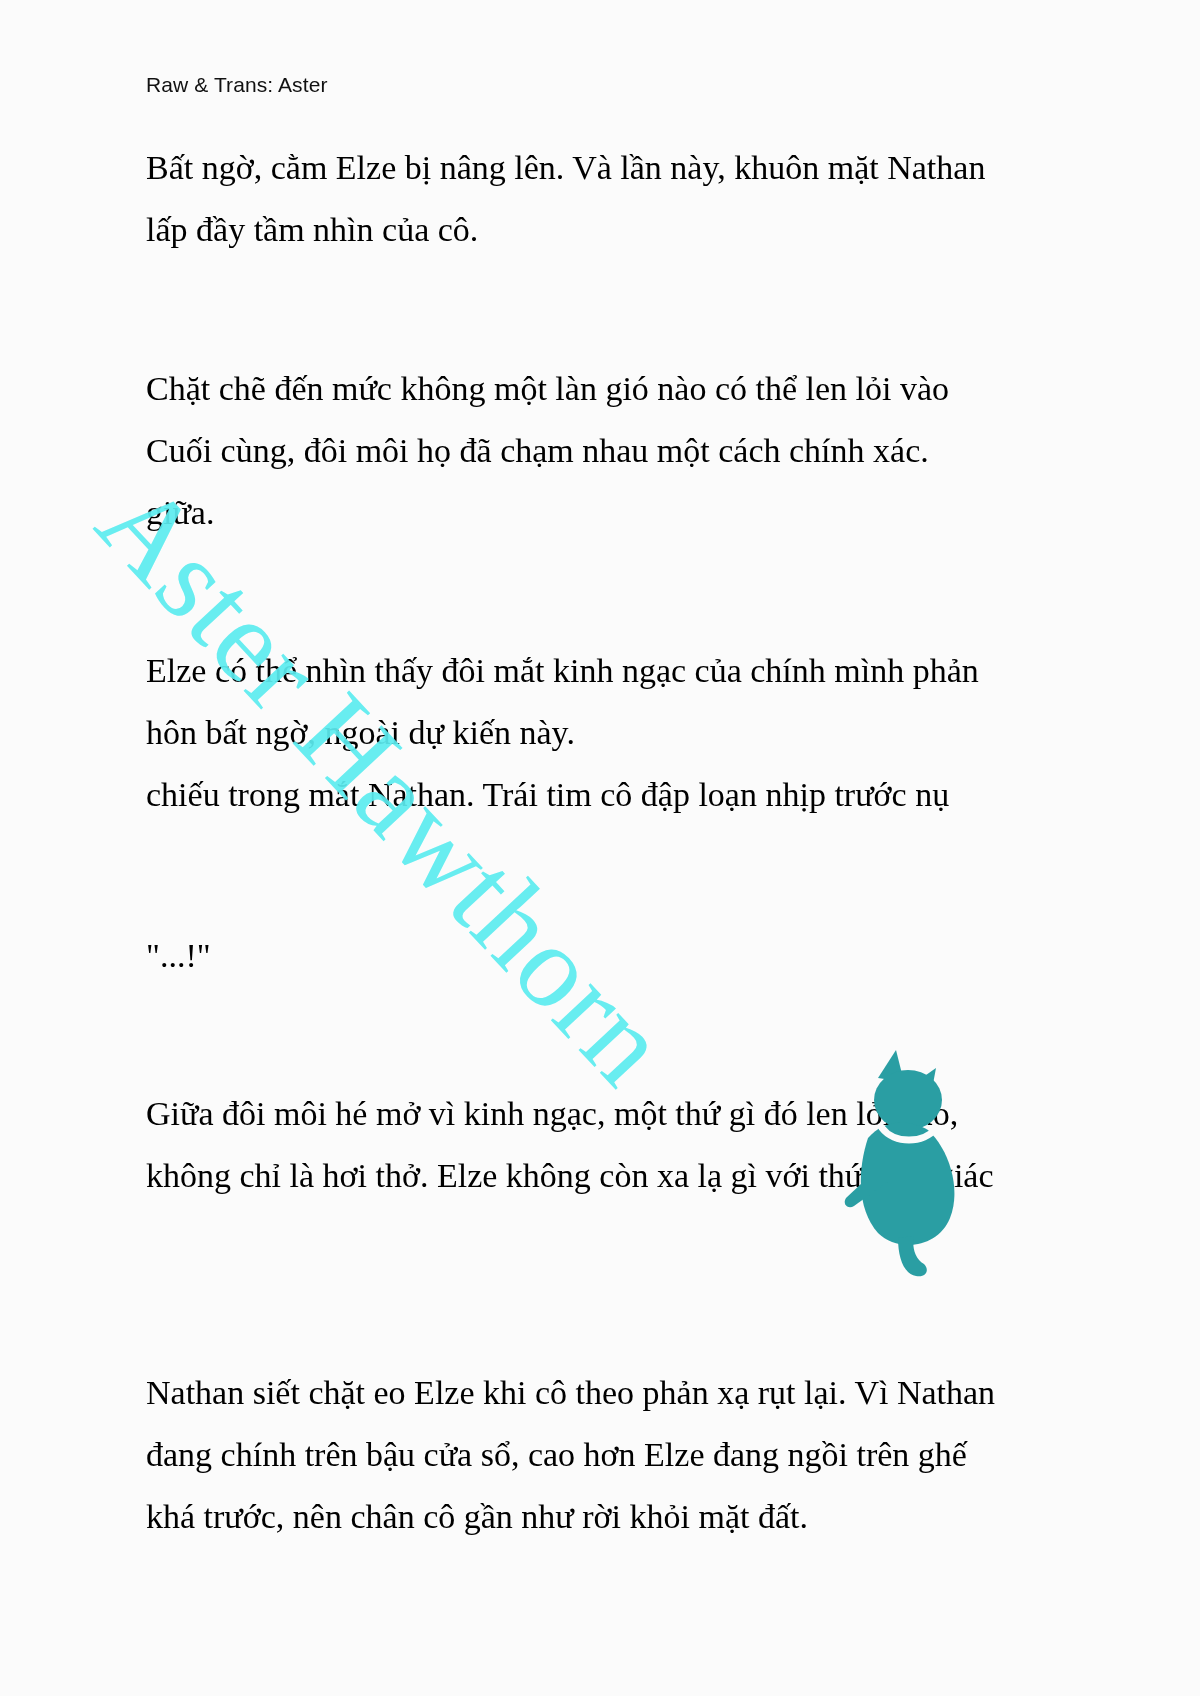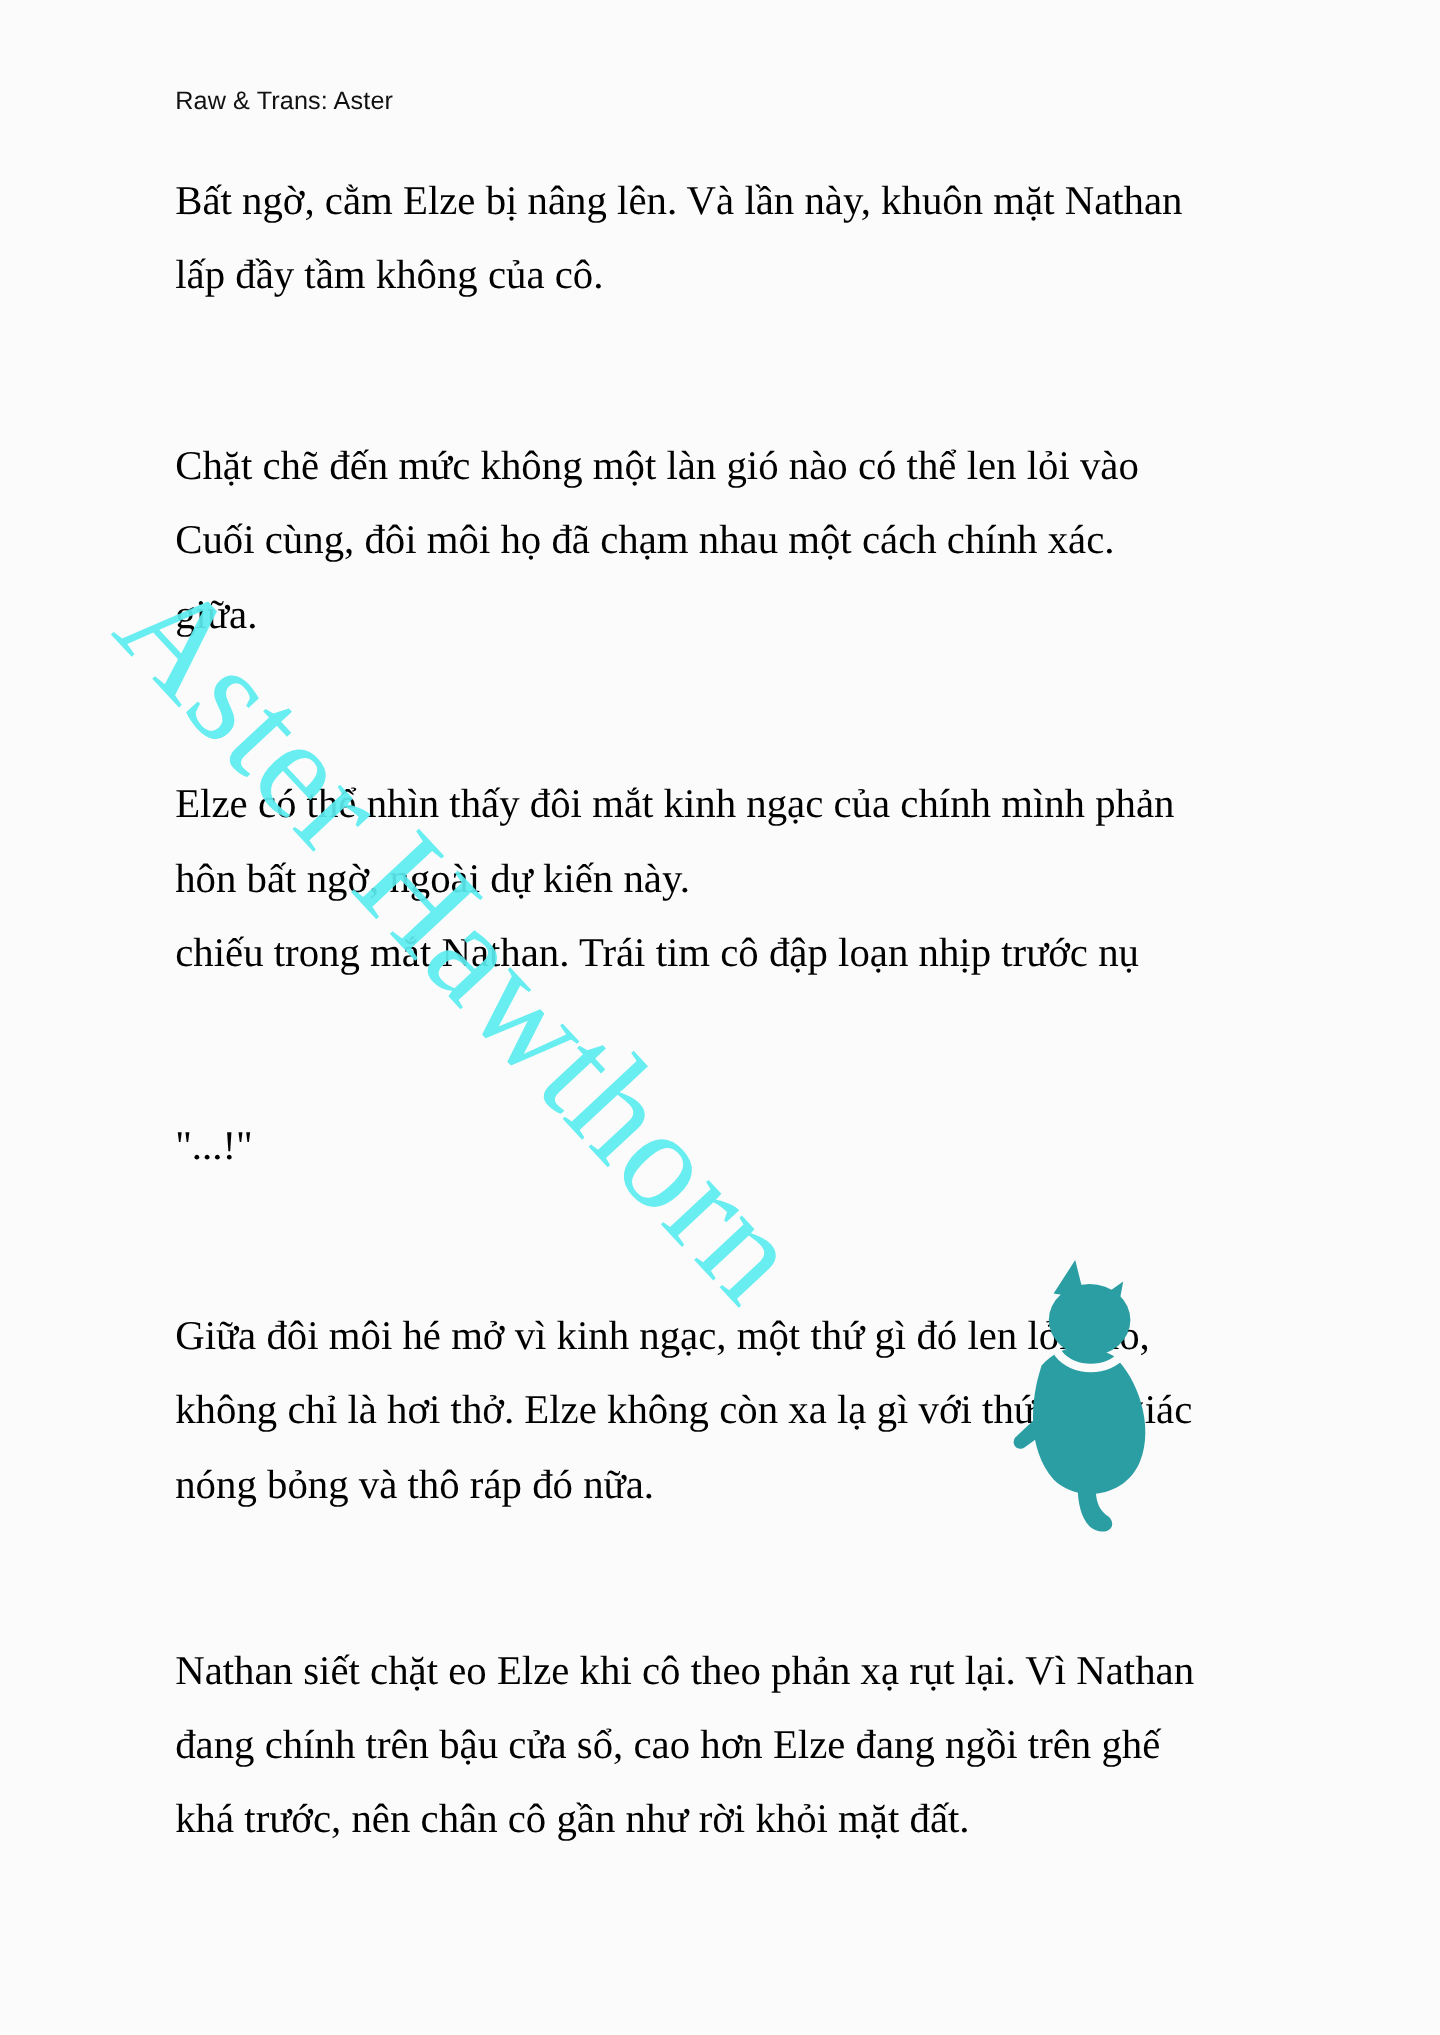--- a/index.html
+++ b/index.html
@@ -65,21 +65,21 @@
   </style>
 </head>
 <body>
 
 <div class="page">
 
   <div class="header-credit">Raw &amp; Trans: Aster</div>
 
   <p class="para" style="top:137px">
     <span class="line">Bất ngờ, cằm Elze bị nâng lên. Và lần này, khuôn mặt Nathan</span>
-    <span class="line">lấp đầy tầm không của cô.</span>
+    <span class="line">lấp đầy tầm nhìn của cô.</span>
   </p>
 
   <p class="para" style="top:358px">
     <span class="line">Chặt chẽ đến mức không một làn gió nào có thể len lỏi vào</span>
     <span class="line">Cuối cùng, đôi môi họ đã chạm nhau một cách chính xác.</span>
     <span class="line">giữa.</span>
   </p>
 
   <p class="para" style="top:640px">
     <span class="line">Elze có thể nhìn thấy đôi mắt kinh ngạc của chính mình phản</span>
@@ -87,21 +87,20 @@
     <span class="line">chiếu trong mắt Nathan. Trái tim cô đập loạn nhịp trước nụ</span>
   </p>
 
   <p class="para" style="top:925px">
     <span class="line">"...!"</span>
   </p>
 
   <p class="para" style="top:1083px">
     <span class="line">Giữa đôi môi hé mở vì kinh ngạc, một thứ gì đó len lỏi vào,</span>
     <span class="line">không chỉ là hơi thở. Elze không còn xa lạ gì với thứ cảm giác</span>
-    <span class="line">nóng bỏng và thô ráp đó nữa.</span>
   </p>
 
   <p class="para" style="top:1362px">
     <span class="line">Nathan siết chặt eo Elze khi cô theo phản xạ rụt lại. Vì Nathan</span>
     <span class="line">đang chính trên bậu cửa sổ, cao hơn Elze đang ngồi trên ghế</span>
     <span class="line">khá trước, nên chân cô gần như rời khỏi mặt đất.</span>
   </p>
 
   <div class="watermark">Aster Hawthorn</div>
 

